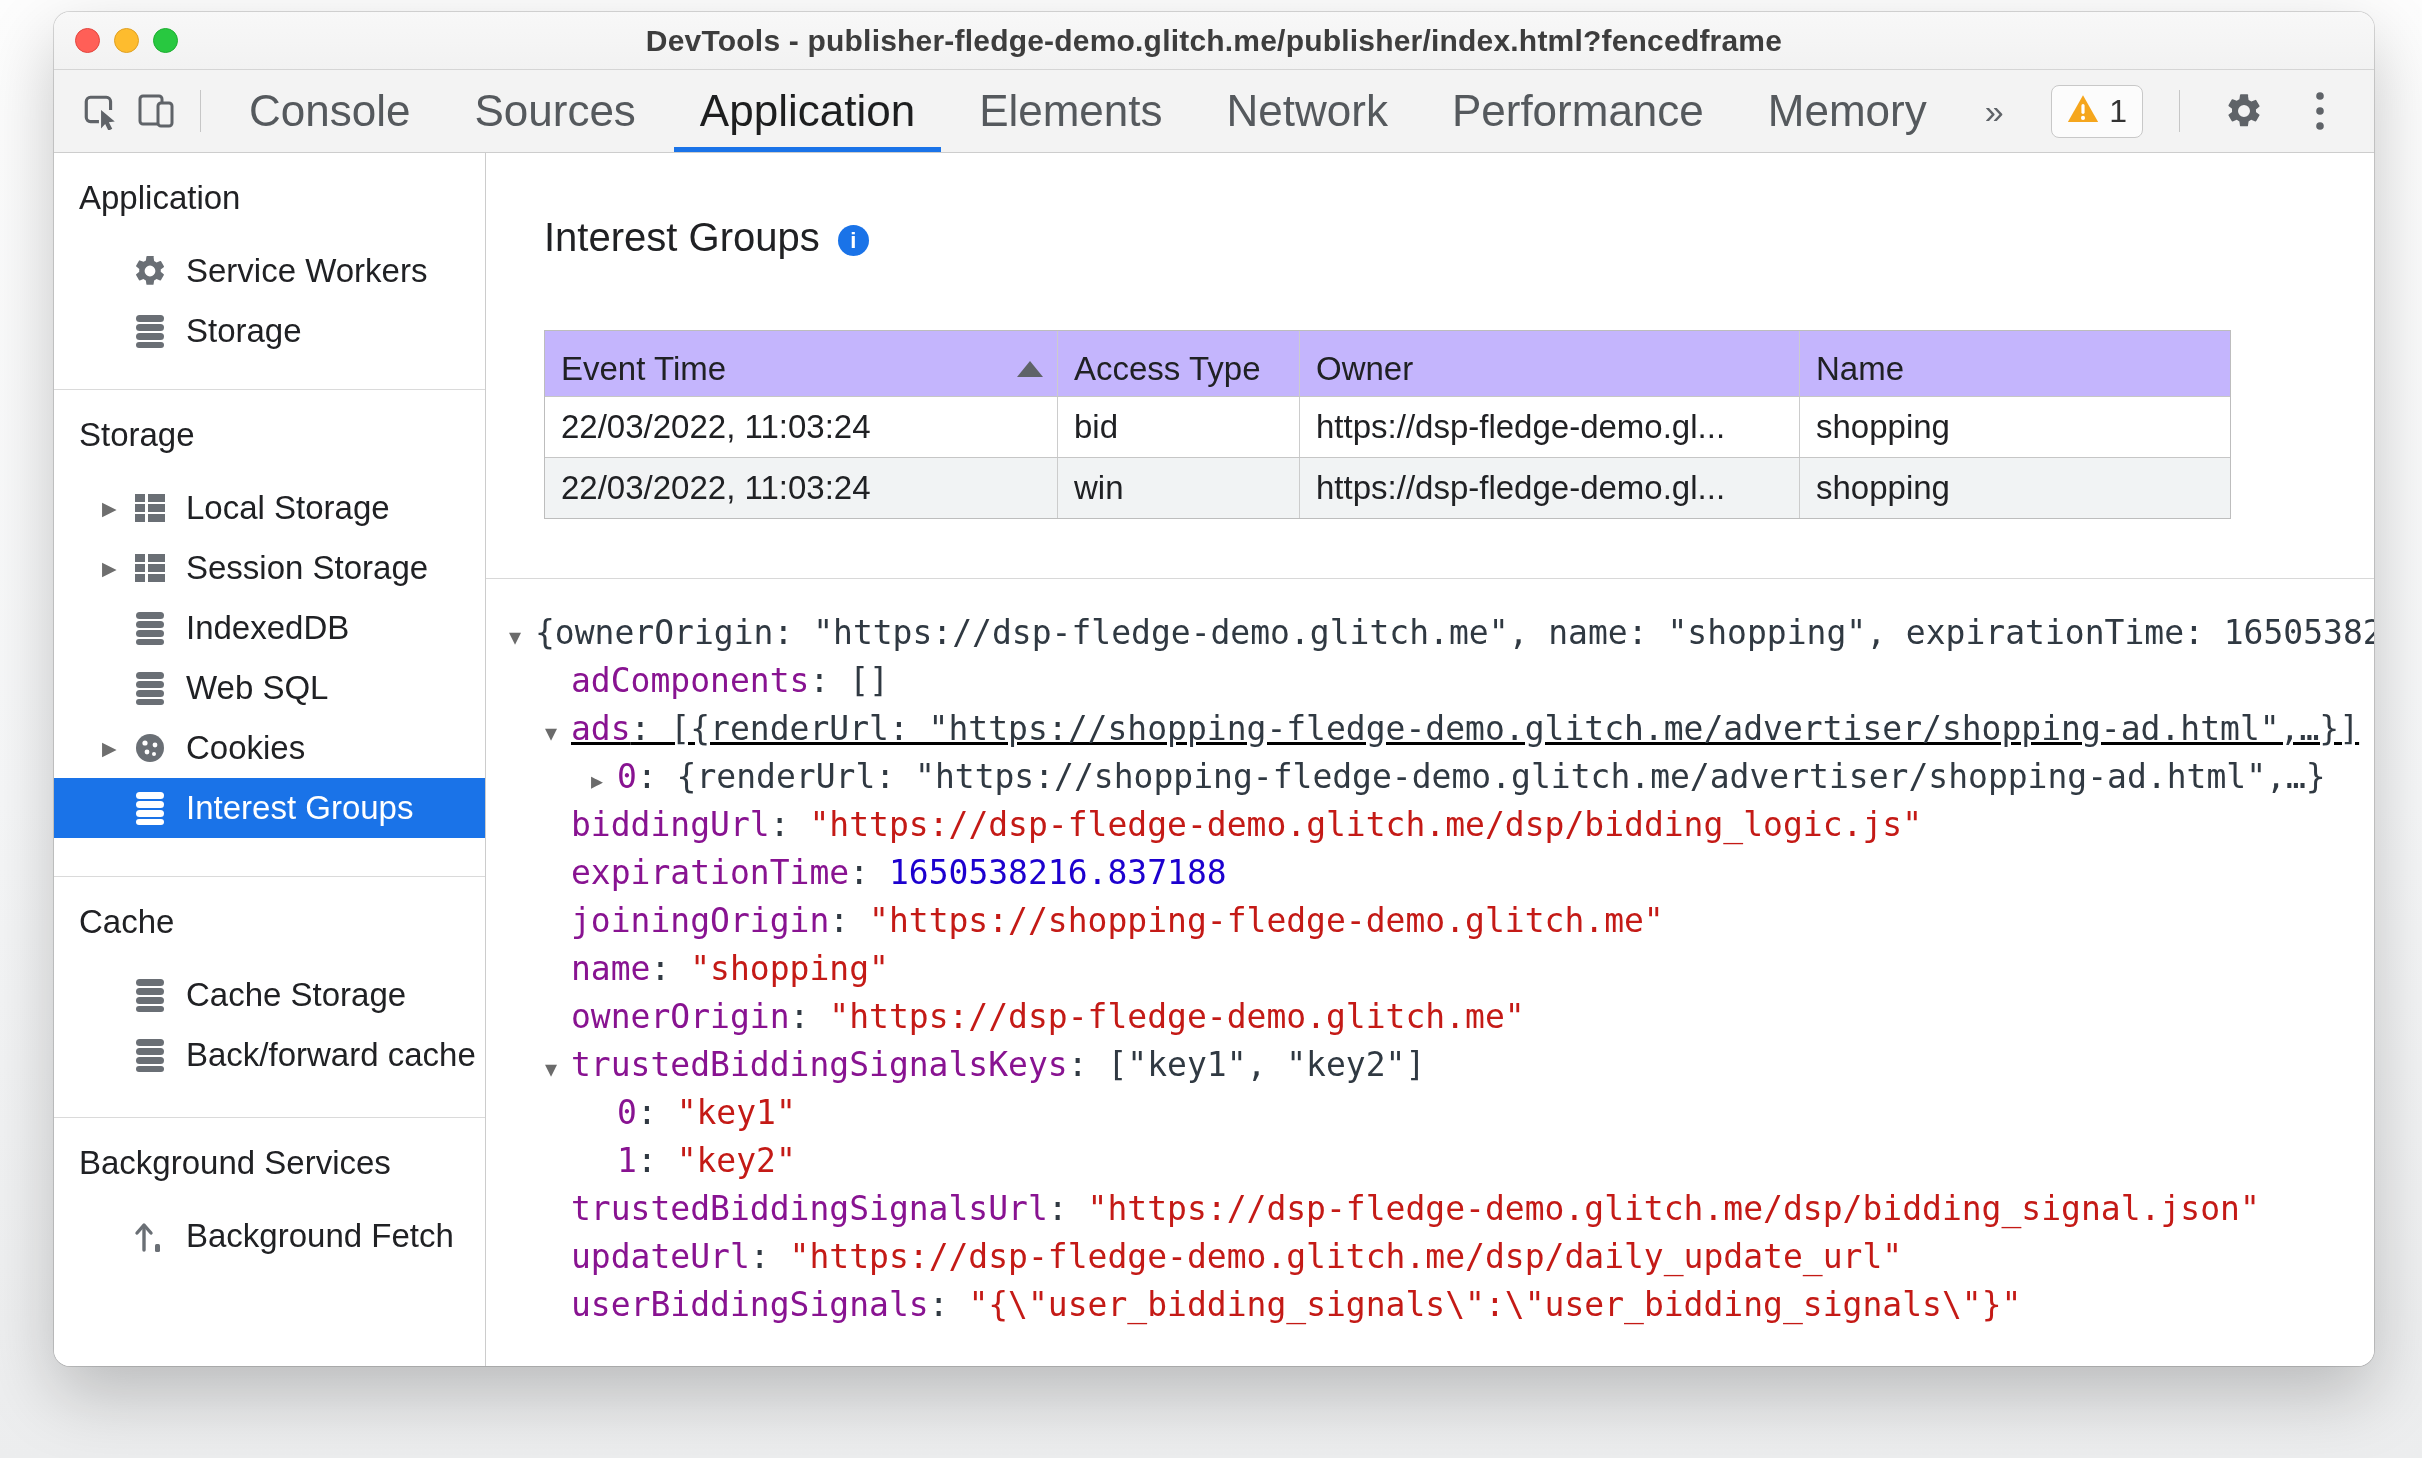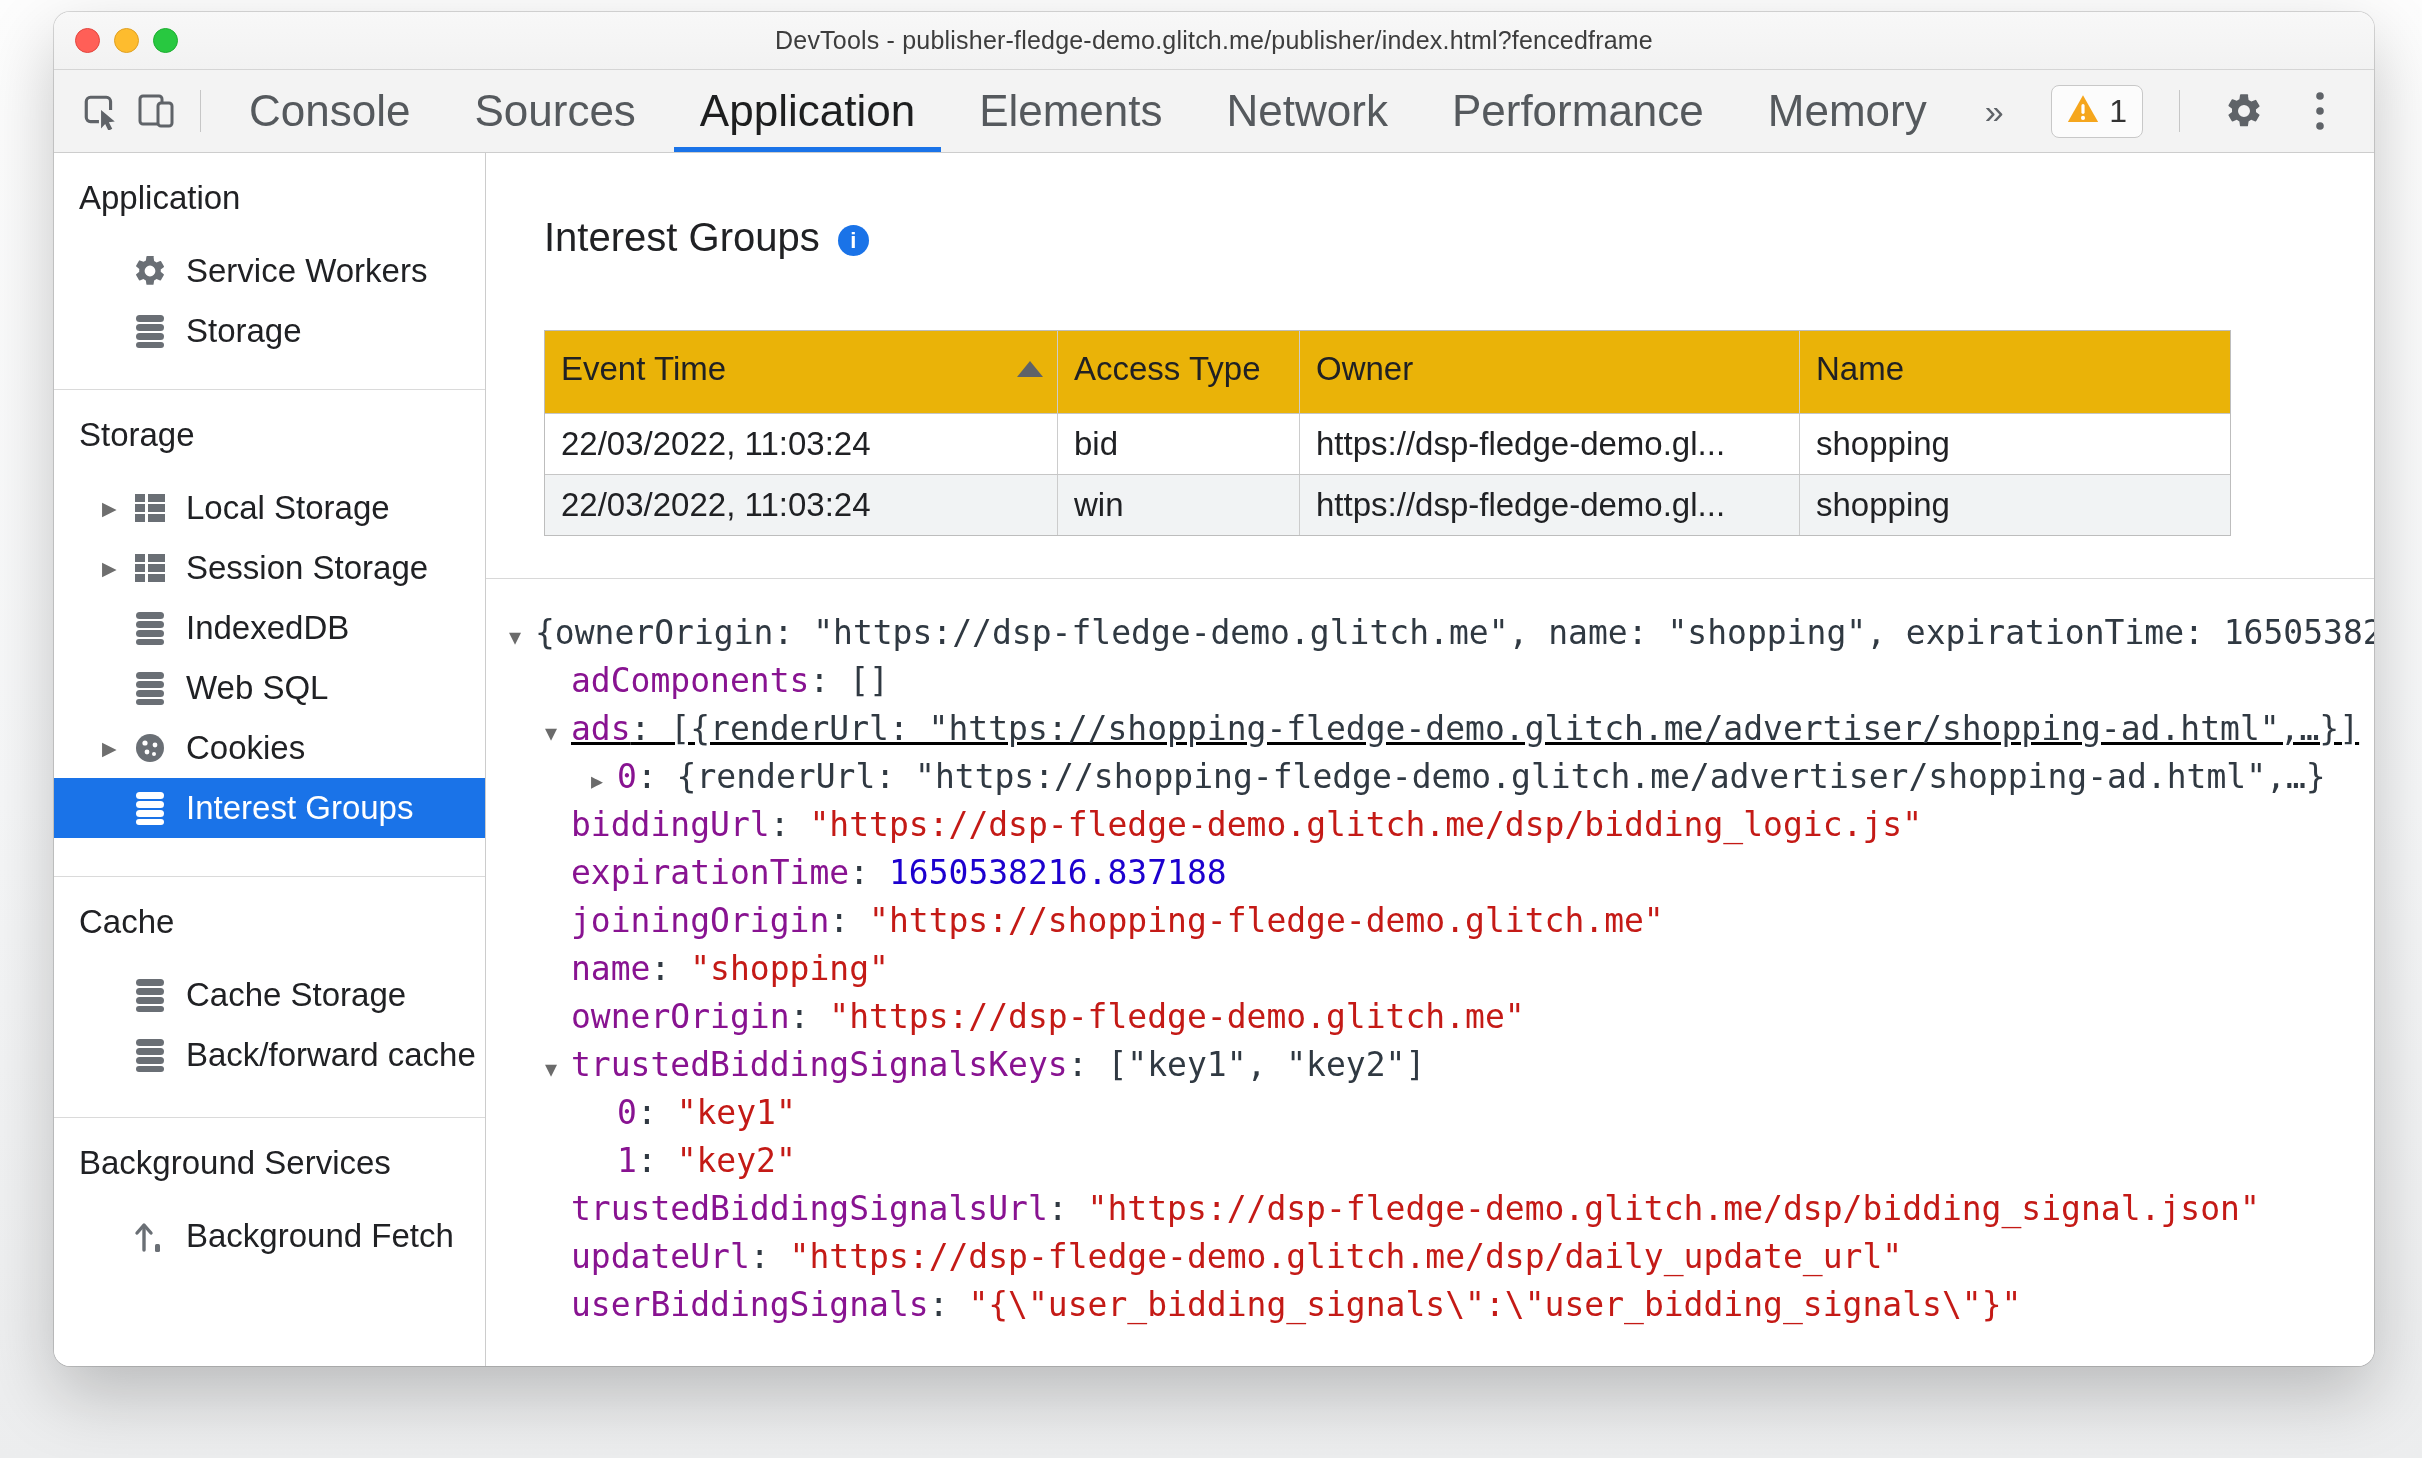--- a/index.html
+++ b/index.html
@@ -19,21 +19,21 @@
   .titlebar {
     height:58px; flex:0 0 58px; background:linear-gradient(#f8f8f8,#f2f2f2);
     border-bottom:1px solid #d5d5d5; position:relative;
     display:flex; align-items:center; justify-content:center;
   }
   .traffic { position:absolute; left:21px; top:0; height:100%; display:flex; align-items:center; gap:14px; }
   .light { width:25px; height:25px; border-radius:50%; }
   .light.red    { background:#ff5f57; border:1px solid #e2463f; }
   .light.yellow { background:#febc2e; border:1px solid #dfa023; }
   .light.green  { background:#28c840; border:1px solid #1eae31; }
-  .titlebar-title { font-size:25px; font-weight:400; color:#3d3d3d; letter-spacing:.2px; }
+  .titlebar-title { font-size:30px; font-weight:700; color:#3d3d3d; letter-spacing:.2px; }
   
   .toolbar {
     height:83px; flex:0 0 83px; background:#f3f3f3; border-bottom:1px solid #cdcdcd;
     display:flex; align-items:center; padding-left:18px;
   }
   .icon-btn { width:56px; height:56px; display:flex; align-items:center; justify-content:center; border-radius:6px; }
   .icon-btn svg { display:block; }
   .vsep { width:1px; height:42px; background:#c6c6c6; margin:0 16px; }
   .tabs { display:flex; align-items:stretch; height:100%; }
   .tab {
@@ -79,21 +79,21 @@
     width:31px; height:31px; border-radius:50%; background:var(--accent,#1a73e8);
     color:#fff; font-size:22px; font-weight:700; display:inline-flex;
     align-items:center; justify-content:center; margin-top:6px;
   }
   
   .igtable { position:absolute; left:58px; top:177px; width:1687px; border:1px solid #bdbdbd; font-size:33px; color:#202124; }
   .trow { display:grid; grid-template-columns:513px 242px 500px 430px; }
   .trow:not(:last-child) { border-bottom:1px solid #c6c6c6; }
   .tcell { padding-left:16px; border-right:1px solid #ccc; overflow:hidden; white-space:nowrap; position:relative; }
   .tcell:last-child { border-right:none; }
-  .thead .tcell { background:#eab308; height:82px; line-height:75px; }
+  .thead .tcell { background:#c4b5fd; height:65px; line-height:75px; }
   .trow.tbody .tcell { height:60px; line-height:60px; background:#fff; }
   .trow.tbody.alt .tcell { background:#f1f3f4; }
   .sort-asc {
     position:absolute; right:14px; top:30px; width:0; height:0;
     border-left:13px solid transparent; border-right:13px solid transparent;
     border-bottom:16px solid #5f6368;
   }
   .panel-divider { position:absolute; left:0; right:0; top:425px; height:1px; background:#d8d8d8; }
   
   .tree {

